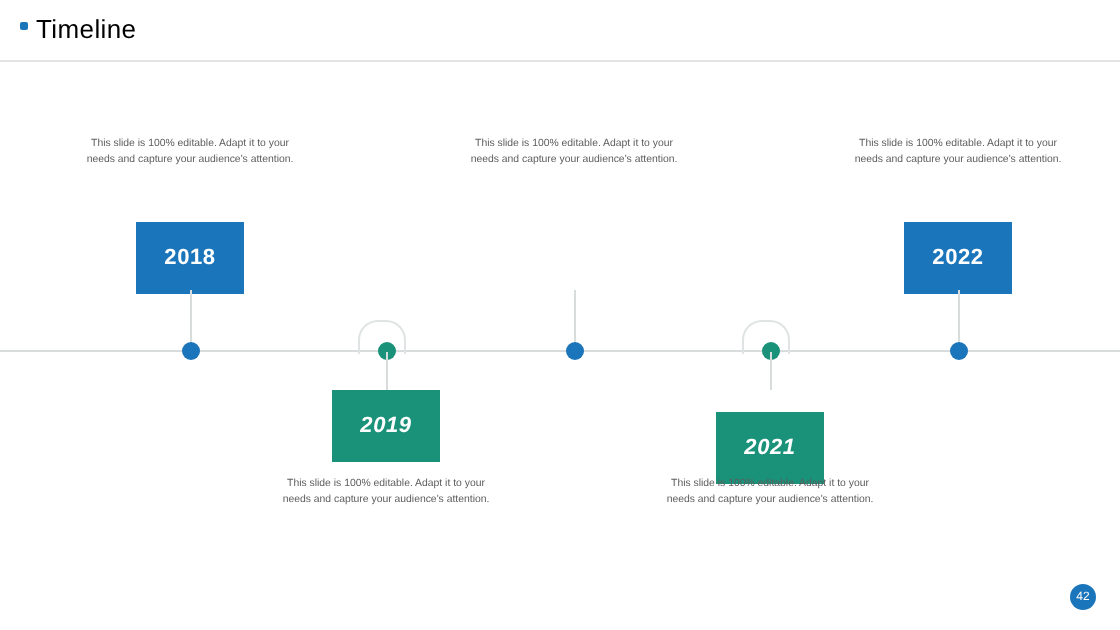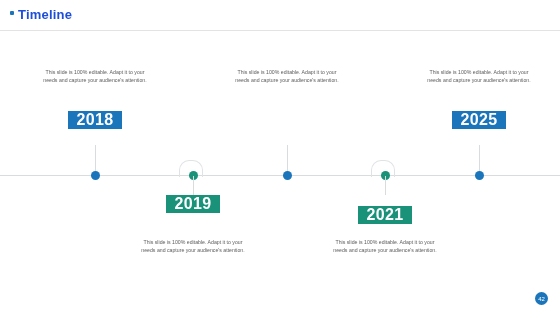--- a/index.html
+++ b/index.html
@@ -30,23 +30,23 @@
     width: 4px;
     height: 4px;
     background: #1b75bb;
     border-radius: 1px;
   }
   .slide-title {
     position: absolute;
     left: 18px;
     top: 7px;
     font-size: 13px;
-    color: #1d4ed8;
+    color: #000000;
     letter-spacing: 0.2px;
-    font-weight: 700;
+    font-weight: 400;
     line-height: 16px;
   }
   .title-rule {
     position: absolute;
     left: 0;
     top: 30px;
     width: 560px;
     height: 1px;
     background: #e3e3e3;
   }
@@ -67,31 +67,31 @@
   }
   .elbow-up {
     border-bottom: none;
     border-top-left-radius: 10px;
     border-top-right-radius: 10px;
   }
   
   .year-box {
     position: absolute;
     width: 54px;
-    height: 18px;
+    height: 36px;
     display: flex;
     align-items: center;
     justify-content: center;
     color: #ffffff;
-    font-size: 16px;
+    font-size: 11px;
     font-weight: bold;
     letter-spacing: 0.3px;
   }
   .year-box.blue { background: #1b75bb; }
-  .year-box.green { background: #1a9179; }
+  .year-box.green { background: #1a9179; font-style: italic; }
   
   .stem {
     position: absolute;
     width: 1px;
     background: #d8dcdd;
   }
   
   .dot {
     position: absolute;
     width: 9px;
@@ -151,19 +151,19 @@
   <div class="stem" style="left:287px; top:145px; height:31px;"></div>
   <div class="dot blue" style="left:283px; top:171px;"></div>
 
   <div class="elbow elbow-up" style="left:371px; top:160px; width:22px; height:16px;"></div>
   <div class="dot green" style="left:381px; top:171px;"></div>
   <div class="stem" style="left:385px; top:176px; height:19px;"></div>
   <div class="year-box green" style="left:358px; top:206px;">2021</div>
   <div class="desc" style="left:331px; top:238px;">This slide is 100% editable. Adapt it to your needs and capture your audience's attention.</div>
 
   <div class="desc" style="left:425px; top:68px;">This slide is 100% editable. Adapt it to your needs and capture your audience's attention.</div>
-  <div class="year-box blue" style="left:452px; top:111px;">2025</div>
+  <div class="year-box blue" style="left:452px; top:111px;">2022</div>
   <div class="stem" style="left:479px; top:145px; height:31px;"></div>
   <div class="dot blue" style="left:475px; top:171px;"></div>
 
   <div class="page-badge">42</div>
 
 </div>
 
 </body></html>

